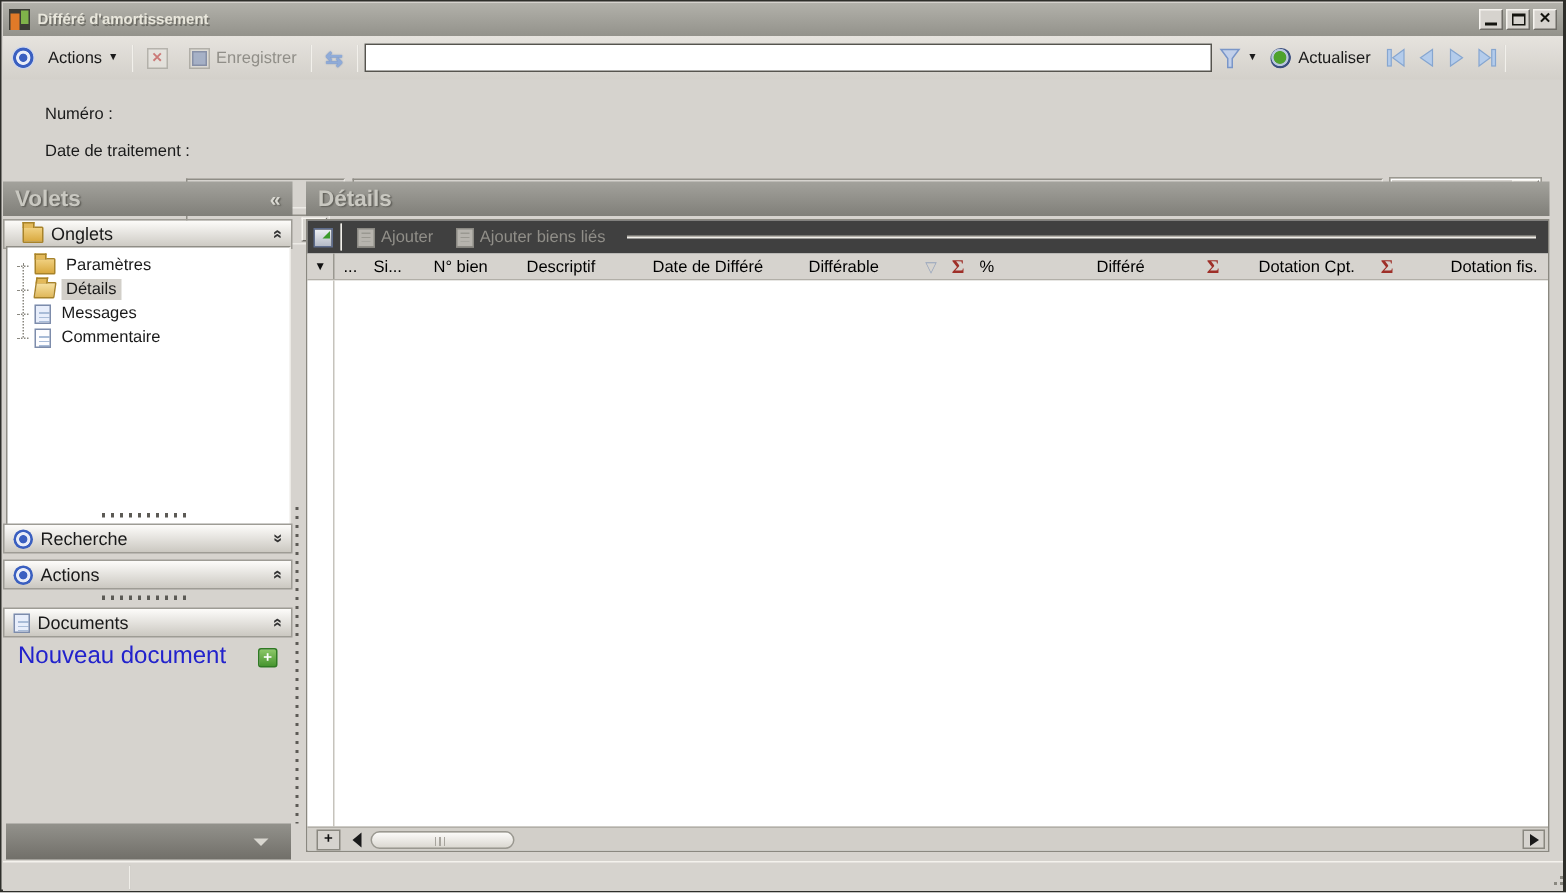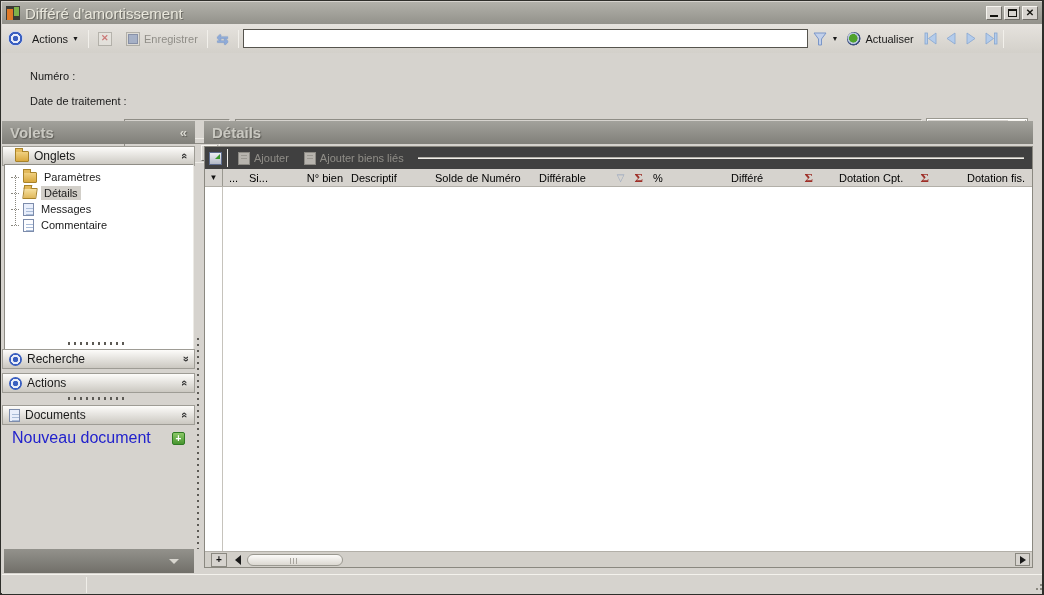--- a/index.html
+++ b/index.html
@@ -10,21 +10,21 @@
          border:1px solid #2e2e2a; border-right-width:2px; border-bottom-width:2px; }
 
   
   .titlebar { position:absolute; left:1px; top:1px; width:1040px; height:22px;
               background:linear-gradient(#b2b1aa,#93928b);
               display:flex; align-items:center; padding:0 4px; }
   .app-icon { width:14px; height:14px; background:#3c3c36; margin-right:5px;
               display:flex; }
   .app-icon .half-orange { width:6px; height:11px; background:#e07a28; margin:3px 0 0 1px; }
   .app-icon .half-green  { width:5px; height:9px; background:#7fb24a; margin:1px 0 0 1px; }
-  .title-text { font-weight:normal; font-size:15px; color:#e9e7dc; text-shadow:1px 1px 0 #6f6e67; }
+  .title-text { font-weight:bold; font-size:10px; color:#e9e7dc; text-shadow:1px 1px 0 #6f6e67; }
   .win-btns { margin-left:auto; display:flex; gap:2px; }
   .win-btn { width:16px; height:14px; background:#d6d3ce;
              border:1px solid; border-color:#f6f4ef #6f6d67 #6f6d67 #f6f4ef;
              display:flex; align-items:center; justify-content:center; }
   .glyph-min { width:8px; height:7px; border-bottom:2px solid #14140f; }
   .glyph-max { width:9px; height:8px; border:1px solid #14140f; border-top-width:2px; }
   .glyph-close { font-size:10px; font-weight:bold; color:#14140f; line-height:10px; }
 
   
   .main-toolbar { position:absolute; left:1px; top:23px; width:1040px; height:29px;
@@ -369,28 +369,28 @@
       <div class="col-header">
         <span class="sel-cell">
           <span class="sel-arrow">▼</span>
         </span>
         <span class="hcell" style="width:20px;">
             <span>...</span>
           </span>
         <span class="hcell" style="width:40px;">
             <span>Si...</span>
           </span>
-        <span class="hcell" style="width:62px;justify-content:flex-end;">
+        <span class="hcell" style="width:62px;">
             <span>N° bien</span>
           </span>
         <span class="hcell" style="width:84px;">
             <span>Descriptif</span>
           </span>
         <span class="hcell" style="width:104px;">
-            <span>Solde de Numéro</span>
+            <span>Date de Différé</span>
           </span>
         <span class="hcell" style="width:114px;">
           <span>Différable</span>
           <span class="right-icons">
             <span class="funnel-sm">▽</span>
             <span class="sigma" style="margin-right:2px;">Σ</span>
           </span>
         </span>
         <span class="hcell" style="width:60px;">
             <span>%</span>

